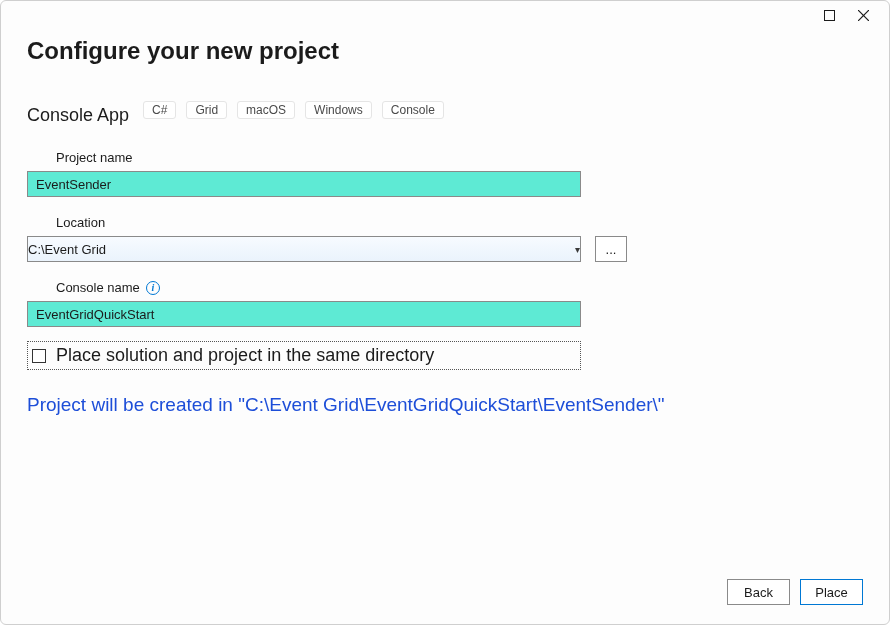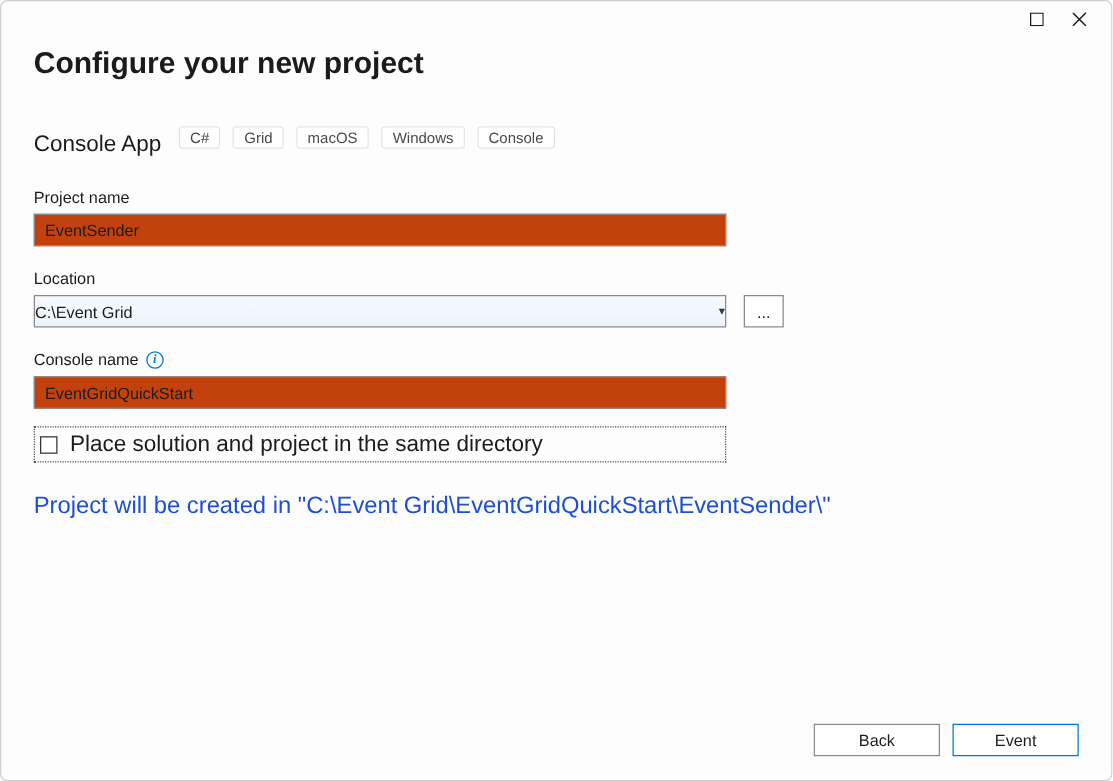--- a/index.html
+++ b/index.html
@@ -79,30 +79,31 @@
     .field {
       margin-bottom: 18px;
     }
     .field-label {
       font-size: 13px;
       color: #1b1b1b;
       margin-bottom: 6px;
       display: flex;
       align-items: center;
       gap: 6px;
+      margin-left: 29px;
     }
     .text-input {
       width: 554px;
       height: 26px;
       border: 1px solid #8a8a8a;
       padding: 0 8px;
       font-size: 13px;
       font-family: inherit;
       color: #1b1b1b;
-      background: #c2410c;
+      background: #5eead4;
     }
     .loc-row {
       display: flex;
       gap: 14px;
       align-items: center;
     }
     .combo {
       width: 554px;
       height: 26px;
       border: 1px solid #8a8a8a;
@@ -172,21 +173,21 @@
     }
     .footer {
       height: 64px;
       display: flex;
       justify-content: flex-end;
       align-items: center;
       gap: 10px;
       padding-right: 26px;
     }
     .btn {
-      width: 101px;
+      width: 63px;
       height: 26px;
       border: 1px solid #8a8a8a;
       background: #fff;
       font-size: 13px;
       color: #1b1b1b;
       cursor: pointer;
       font-family: inherit;
     }
     .btn-primary {
       border: 1px solid #0078d4;
@@ -256,16 +257,16 @@
       <div class="chk"></div>
       <span class="chk-label">Place solution and project in the same directory</span>
     </div>
 
     <div class="path-note">Project will be created in "C:\Event Grid\EventGridQuickStart\EventSender\"</div>
 
   </div>
 
   <div class="footer">
     <button class="btn">Back</button>
-    <button class="btn btn-primary">Event</button>
+    <button class="btn btn-primary">Place</button>
   </div>
 
 </div>
 
 </body></html>

